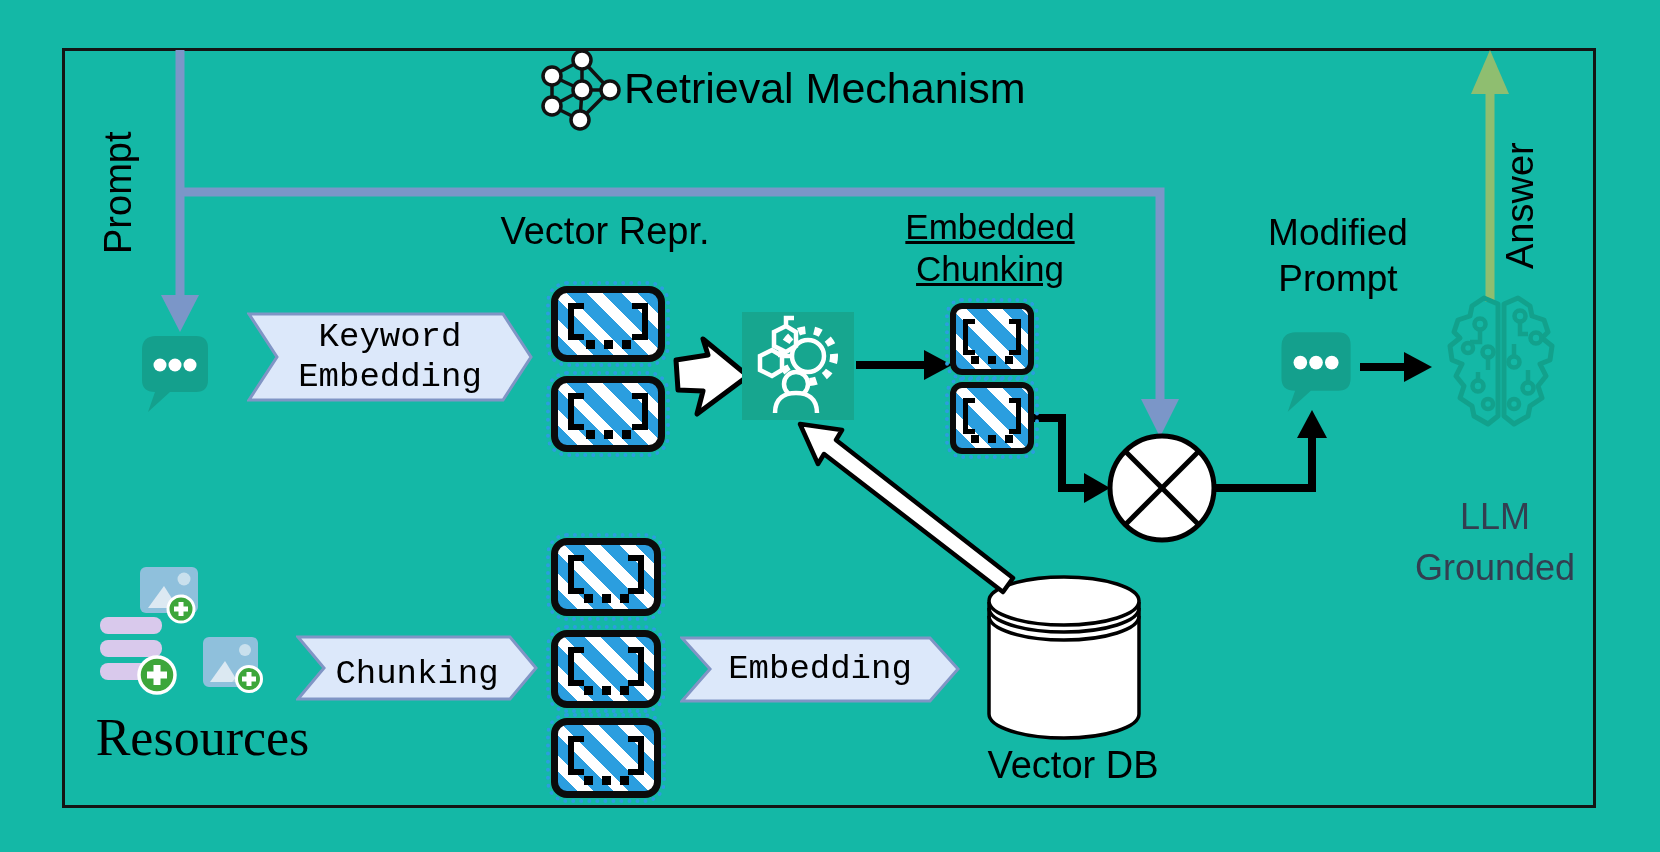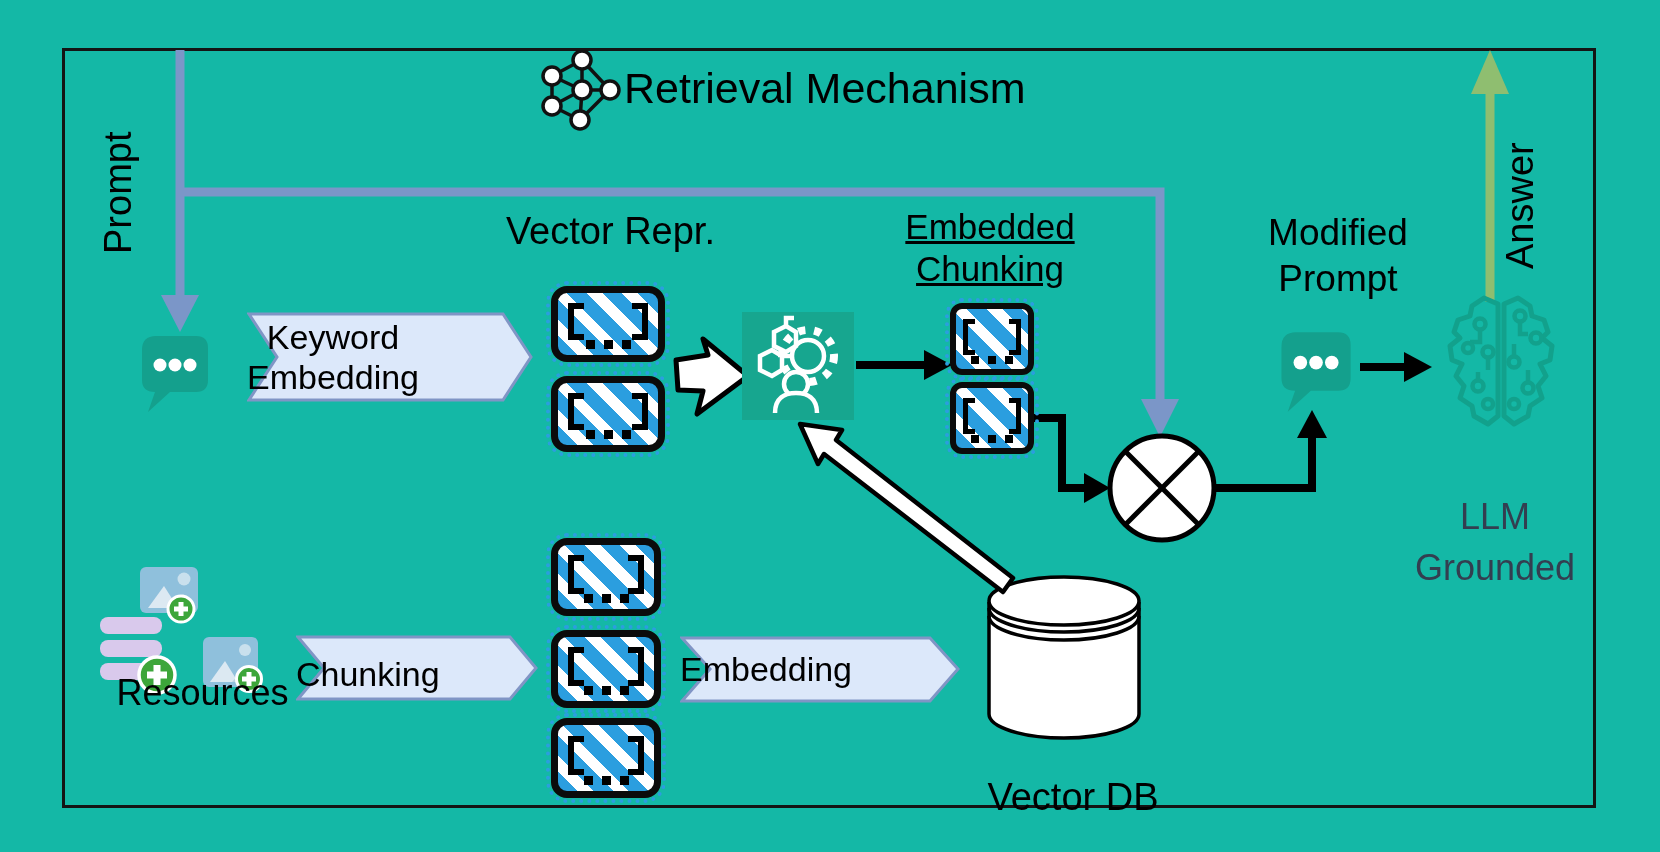--- a/index.html
+++ b/index.html
@@ -5,21 +5,21 @@
   * { margin:0; padding:0; box-sizing:border-box; }
   body { background:#ffffff; font-family:"Liberation Sans","DejaVu Sans",sans-serif; }
   #canvas { position:relative; width:1660px; height:852px; background:#14b8a6; overflow:hidden; }
   .abs { position:absolute; }
   .frame { left:62px; top:48px; width:1534px; height:760px; border:3px solid #141414; background:transparent; }
   .lbl { color:#000; line-height:1.15; text-align:center; white-space:nowrap; }
   .vtext { writing-mode:vertical-rl; transform:rotate(180deg); display:flex; align-items:center; justify-content:center; }
   .overlay { left:0; top:0; width:1660px; height:852px; pointer-events:none; }
 
   
-  .banner { display:flex; align-items:center; justify-content:flex-start; }
+  .banner { display:flex; align-items:center; justify-content:center;font-family:Liberation Mono, monospace; }
   .banner .shape { position:absolute; inset:0; }
   .banner .btxt { position:relative; color:#000; text-align:center; line-height:1.18; font-size:34px; }
 
   
   .hrect { border:7px solid #0b0b0b; border-radius:16px;
            background:repeating-linear-gradient(45deg,#2b9edf 0 14px,#ffffff 14px 25px);
            outline:4px dotted #2b9edf; outline-offset:1px; }
   .hrect .bk { position:absolute; top:16%; height:60%; width:16px; }
   .hrect .bk.l { left:10%; border-left:6px solid #000; border-top:6px solid #000; border-bottom:6px solid #000; }
   .hrect .bk.r { right:10%; border-right:6px solid #000; border-top:6px solid #000; border-bottom:6px solid #000; }
@@ -130,21 +130,21 @@
   <div class="abs banner" style="left:247px; top:312px; width:286px; height:90px;">
     <svg class="shape" width="286" height="90" viewBox="0 0 286 90" preserveAspectRatio="none">
       <polygon points="2,2 256,2 284,45 256,88 2,88 30,45" fill="#dce8fa" stroke="#8095c5" stroke-width="3"></polygon>
     </svg>
     <div class="btxt">
       <div>Keyword</div>
       <div>Embedding</div>
     </div>
   </div>
 
-  <div class="abs lbl" style="left:495px; top:210px; width:220px; font-size:38px;text-align:right;">Vector Repr.</div>
+  <div class="abs lbl" style="left:495px; top:210px; width:220px; font-size:38px;">Vector Repr.</div>
   <div class="abs hrect" style="left:551px; top:286px; width:114px; height:76px;">
     <div class="bk l"></div>
       <div class="bk r"></div>
       <div class="dots">
         <span></span>
         <span></span>
         <span></span>
       </div>
   </div>
   <div class="abs hrect" style="left:551px; top:376px; width:114px; height:76px;">
@@ -252,21 +252,21 @@
     </g>
     <g>
       <rect x="108" y="79" width="55" height="50" rx="6" fill="#8fc0dc"></rect>
       <circle cx="150" cy="92" r="6" fill="#c9e0ed"></circle>
       <path d="M115,124 L130,103 L143,124 Z" fill="#dce9f2"></path>
       <path d="M137,124 L148,112 L159,124 Z" fill="#b9d3e2"></path>
       <circle cx="154" cy="121" r="12.5" fill="#3da63a" stroke="#fff" stroke-width="3"></circle>
       <path d="M154,114 V128 M147,121 H161" stroke="#fff" stroke-width="5"></path>
     </g>
   </svg>
-  <div class="abs lbl" style="left:85px; top:672px; width:235px; font-size:36px;">Resources</div>
+  <div class="abs lbl" style="left:85px; top:708px; width:235px; font-size:52px;font-family:Liberation Serif, serif;">Resources</div>
 
   <div class="abs banner" style="left:296px; top:635px; width:242px; height:78px;">
     <svg class="shape" width="242" height="66" viewBox="0 0 242 66" preserveAspectRatio="none">
       <polygon points="2,2 214,2 240,33 214,64 2,64 28,33" fill="#dce8fa" stroke="#8095c5" stroke-width="3"></polygon>
     </svg>
     <div class="btxt">Chunking</div>
   </div>
 
   <div class="abs hrect" style="left:551px; top:538px; width:110px; height:78px;">
     <div class="bk l"></div>
@@ -296,15 +296,15 @@
       </div>
   </div>
 
   <div class="abs banner" style="left:680px; top:636px; width:280px; height:67px;">
     <svg class="shape" width="280" height="67" viewBox="0 0 280 67" preserveAspectRatio="none">
       <polygon points="2,2 250,2 278,33 250,65 2,65 30,33" fill="#dce8fa" stroke="#8095c5" stroke-width="3"></polygon>
     </svg>
     <div class="btxt">Embedding</div>
   </div>
 
-  <div class="abs lbl" style="left:958px; top:744px; width:230px; font-size:38px;margin-top:32px;">Vector DB</div>
+  <div class="abs lbl" style="left:958px; top:744px; width:230px; font-size:38px;">Vector DB</div>
 
 </div>
 
 </body></html>

